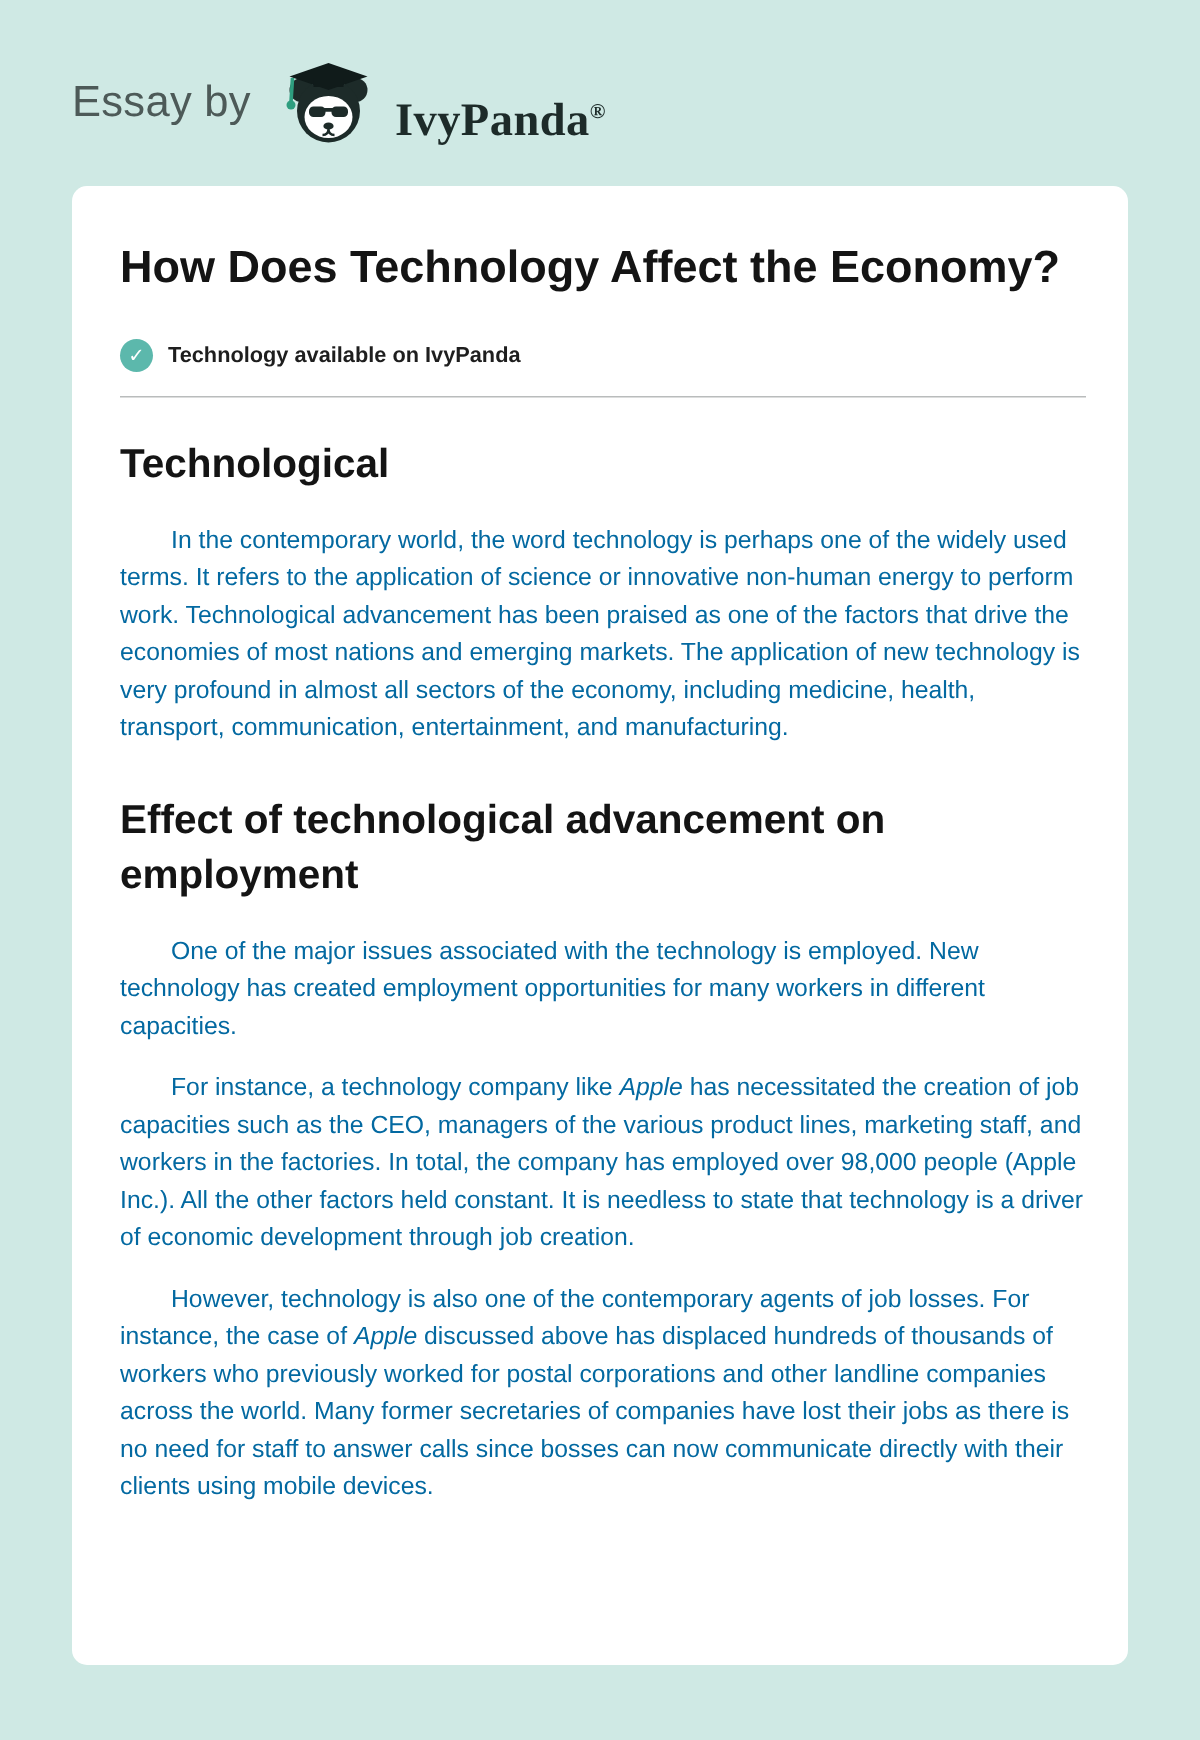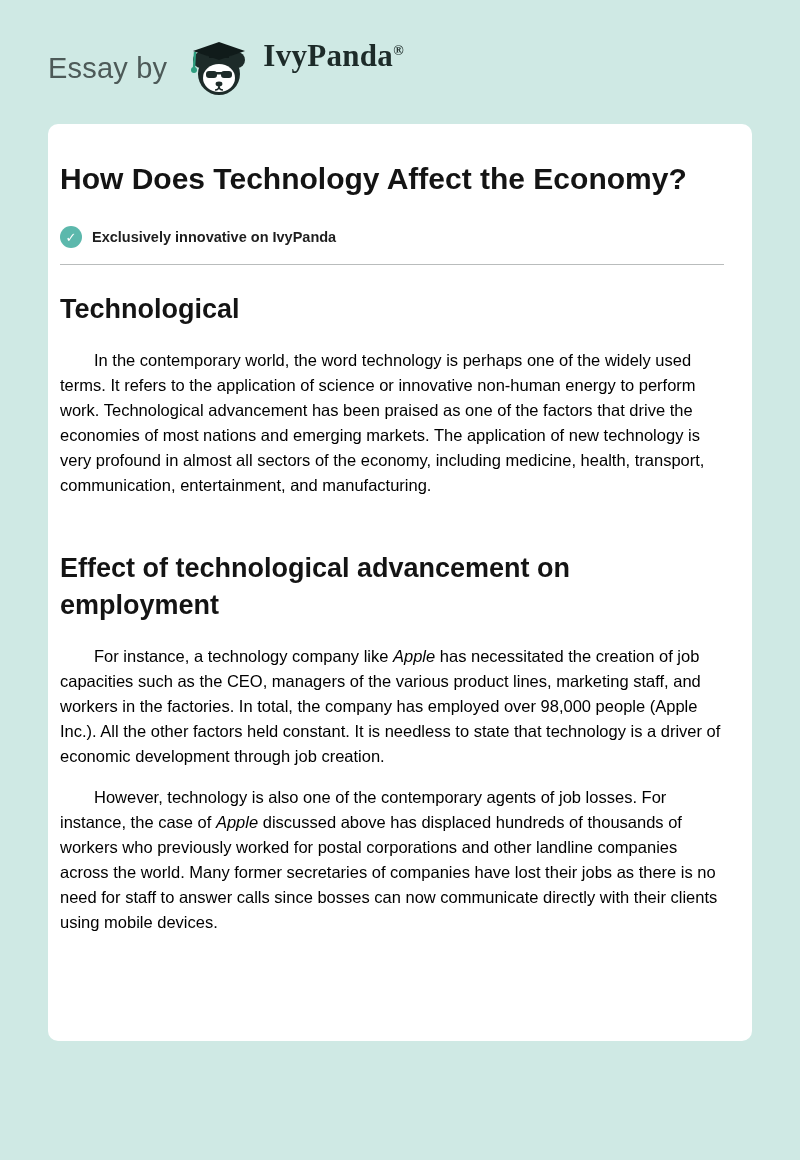--- a/index.html
+++ b/index.html
@@ -19,21 +19,21 @@
     gap: 12px;
     padding: 38px 48px 26px 48px;
   }
   .essay-by {
     font-size: 29px;
     color: #4d5a58;
     letter-spacing: 0.2px;
   }
   .brand {
     display: flex;
-    align-items: flex-start;
+    align-items: flex-end;
     gap: 10px;
     text-decoration: none;
     cursor: pointer;
   }
   .logo-svg { display: block; }
   .brand-name {
     font-family: "Liberation Serif", "DejaVu Serif", serif;
     font-weight: bold;
     font-size: 31px;
     color: #1d2b29;
@@ -44,21 +44,21 @@
     vertical-align: super;
     font-weight: bold;
     color: #1d2b29;
   }
 
   
   .card {
     margin: 0 48px;
     background: #ffffff;
     border-radius: 10px;
-    padding: 34px 28px 90px 12px;
+    padding: 34px 28px 90px 32px;
   }
   .article-title {
     font-size: 30px;
     line-height: 42px;
     font-weight: bold;
     color: #141414;
     margin-bottom: 26px;
   }
   .availability-row {
     display: flex;
@@ -85,27 +85,27 @@
     font-size: 14.5px;
     font-weight: bold;
     color: #1e1e1e;
   }
 
   .section-heading {
     font-size: 27px;
     line-height: 37px;
     font-weight: bold;
     color: #141414;
-    margin-top: 52px;
+    margin-top: 30px;
     margin-bottom: 20px;
   }
   .body-para {
     font-size: 16.5px;
     line-height: 25px;
-    color: #000000;
+    color: #0369a1;
     text-indent: 34px;
     margin-bottom: 16px;
   }
   .body-para em { }
 </style>
 </head>
 <body>
 
 <div class="page">
 
@@ -138,29 +138,30 @@
       <span class="brand-name"><span>IvyPanda</span><span class="brand-reg">®</span></span>
     </span>
   </div>
 
   <div class="card">
 
     <h1 class="article-title">How Does Technology Affect the Economy?</h1>
 
     <div class="availability-row">
       <span class="check-badge">✓</span>
-      <span class="availability-text">Exclusively innovative on IvyPanda</span>
+      <span class="availability-text">Technology available on IvyPanda</span>
     </div>
 
     <h2 class="section-heading" style="margin-top:0;">Technological</h2>
 
     <p class="body-para"><span>In the contemporary world, the word technology is perhaps one of the widely used terms. It refers to the application of science or innovative non-human energy to perform work. Technological advancement has been praised as one of the factors that drive the economies of most nations and emerging markets. The application of new technology is very profound in almost all sectors of the economy, including medicine, health, transport, communication, entertainment, and manufacturing.</span></p>
 
     <h2 class="section-heading">Effect of technological advancement on employment</h2>
 
+    <p class="body-para"><span>One of the major issues associated with the technology is employed. New technology has created employment opportunities for many workers in different capacities.</span></p>
 
     <p class="body-para"><span>For instance, a technology company like </span><em>Apple</em><span> has necessitated the creation of job capacities such as the CEO, managers of the various product lines, marketing staff, and workers in the factories. In total, the company has employed over 98,000 people (Apple Inc.). All the other factors held constant. It is needless to state that technology is a driver of economic development through job creation.</span></p>
 
     <p class="body-para"><span>However, technology is also one of the contemporary agents of job losses. For instance, the case of </span><em>Apple</em><span> discussed above has displaced hundreds of thousands of workers who previously worked for postal corporations and other landline companies across the world. Many former secretaries of companies have lost their jobs as there is no need for staff to answer calls since bosses can now communicate directly with their clients using mobile devices.</span></p>
 
   </div>
 
 </div>
 
 </body></html>

